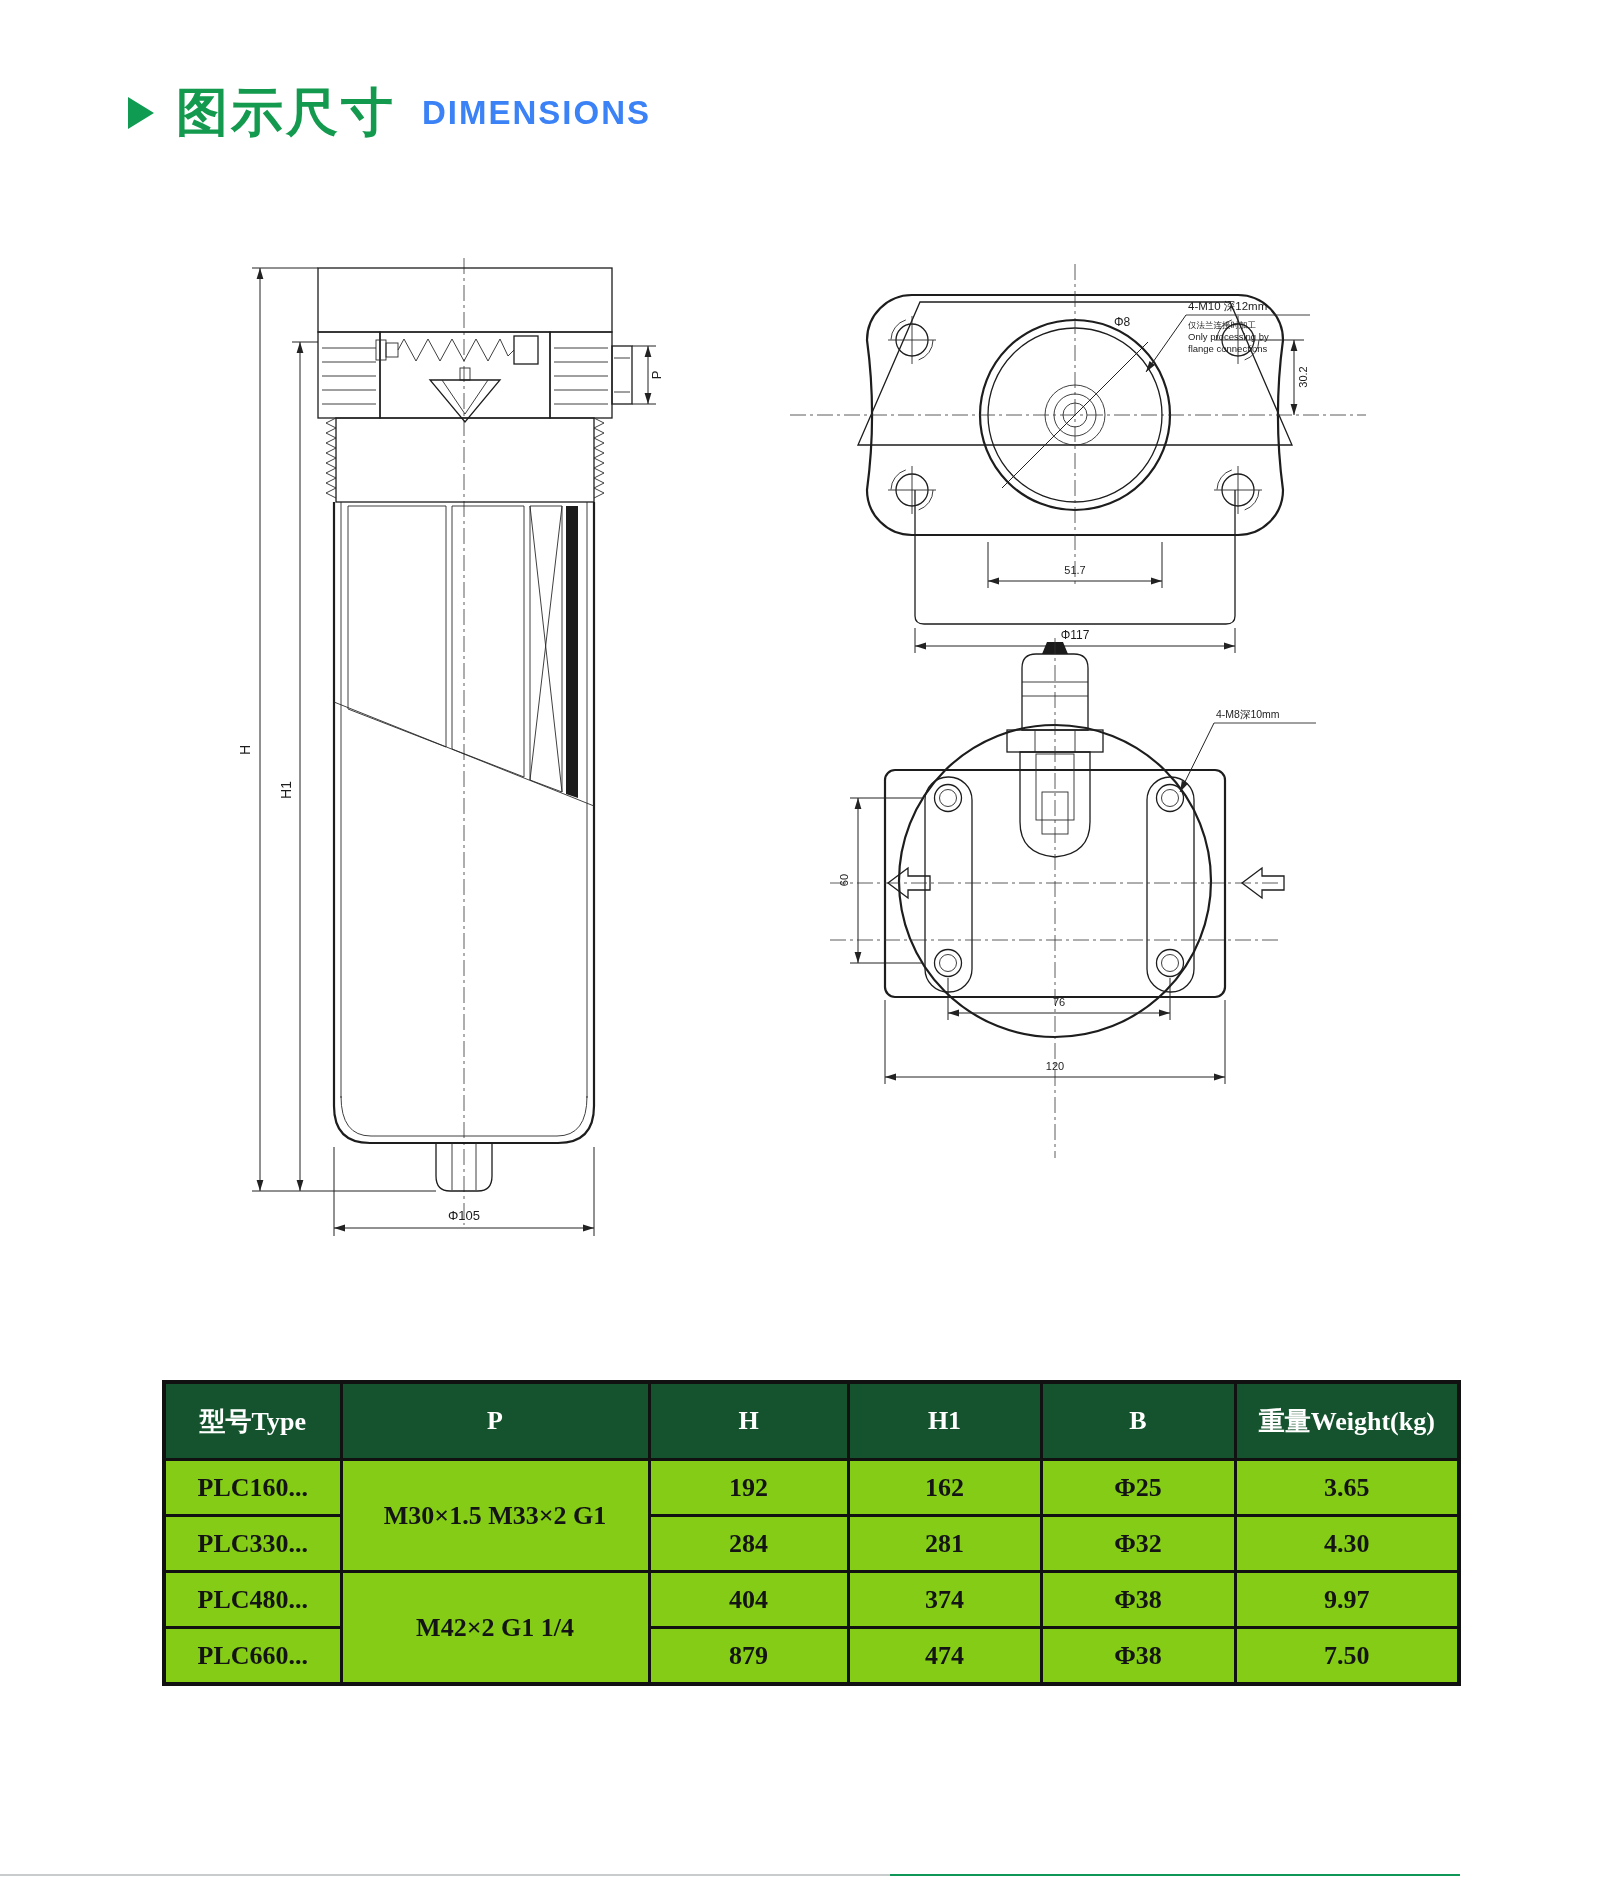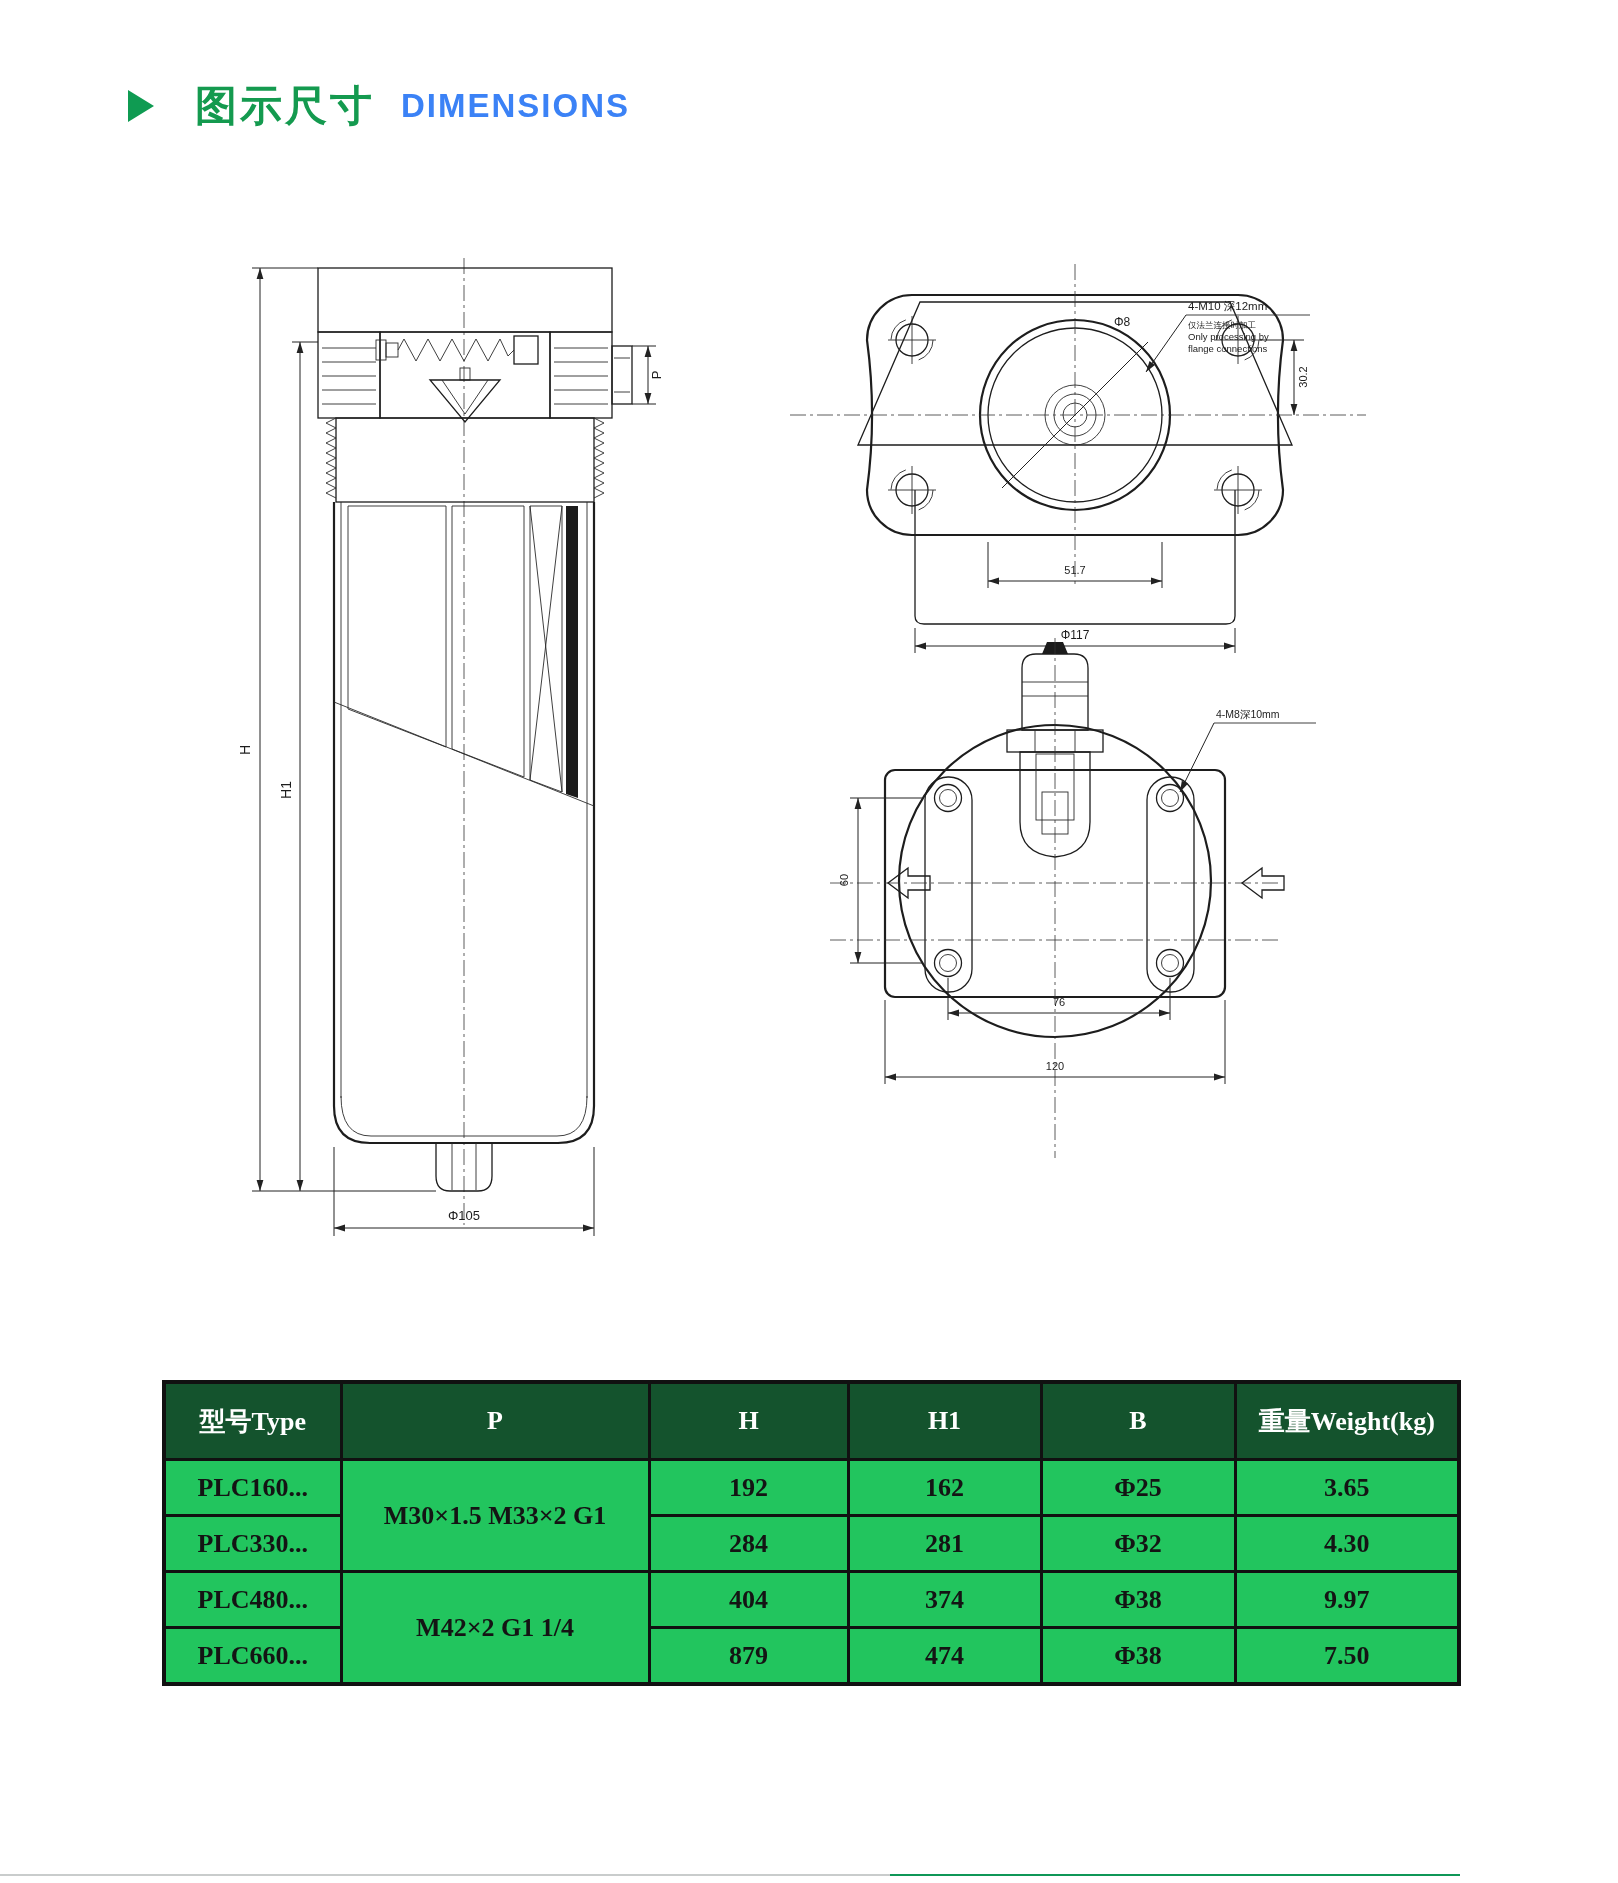--- a/index.html
+++ b/index.html
@@ -7,21 +7,21 @@
     position:relative; width:1618px; height:1883px; background:#ffffff;
     font-family:"Liberation Sans", sans-serif; overflow:hidden;
   }
   
   #sec-header { position:absolute; left:128px; top:78px; display:flex; align-items:center; }
   #tri {
     width:0; height:0;
     border-top:16px solid transparent; border-bottom:16px solid transparent;
     border-left:26px solid #0f9b52; margin-right:22px;
   }
-  #title-zh { font-size:42px; font-weight:700; color:#149a4f; letter-spacing:3px;margin-left:19px; }
+  #title-zh { font-size:52px; font-weight:700; color:#149a4f; letter-spacing:3px; }
   #title-en { font-size:33px; font-weight:700; color:#3b82f6; letter-spacing:2px; margin-left:26px; }
   
   #drawing { position:absolute; left:230px; top:250px; }
   .ln  { fill:none; stroke:#1d1d1d; stroke-width:2.2; }
   .md  { fill:none; stroke:#1d1d1d; stroke-width:1.3; }
   .tn  { fill:none; stroke:#2a2a2a; stroke-width:0.9; }
   .dim { fill:none; stroke:#222222; stroke-width:1; }
   .cl  { fill:none; stroke:#333333; stroke-width:0.8; stroke-dasharray:16 4 3 4; }
   .dtx { font-family:"Liberation Sans", sans-serif; fill:#1d1d1d; }
   
@@ -30,21 +30,21 @@
     border-collapse:collapse; table-layout:fixed;
     font-family:"Liberation Serif", serif;
     border:4px solid #111111;
   }
   #spec-table th {
     background:#14532d; color:#ffffff; font-size:26px; font-weight:700;
     height:72px; border:3px solid #111111; text-align:center;
   }
   #spec-table td {
     font-size:26px; font-weight:700; color:#141414; text-align:center;
-    height:51px; border:3px solid #111111; background:#22c55e;
+    height:51px; border:3px solid #111111; background:#84cc16;
   }
   
   .fl { position:absolute; height:2px; top:1874px; }
   #fl-gray  { left:0; width:890px; background:#c9cccc; }
   #fl-green { left:890px; width:570px; background:#0f9757; }
 </style>
 </head>
 <body>
 
 <div id="page">

